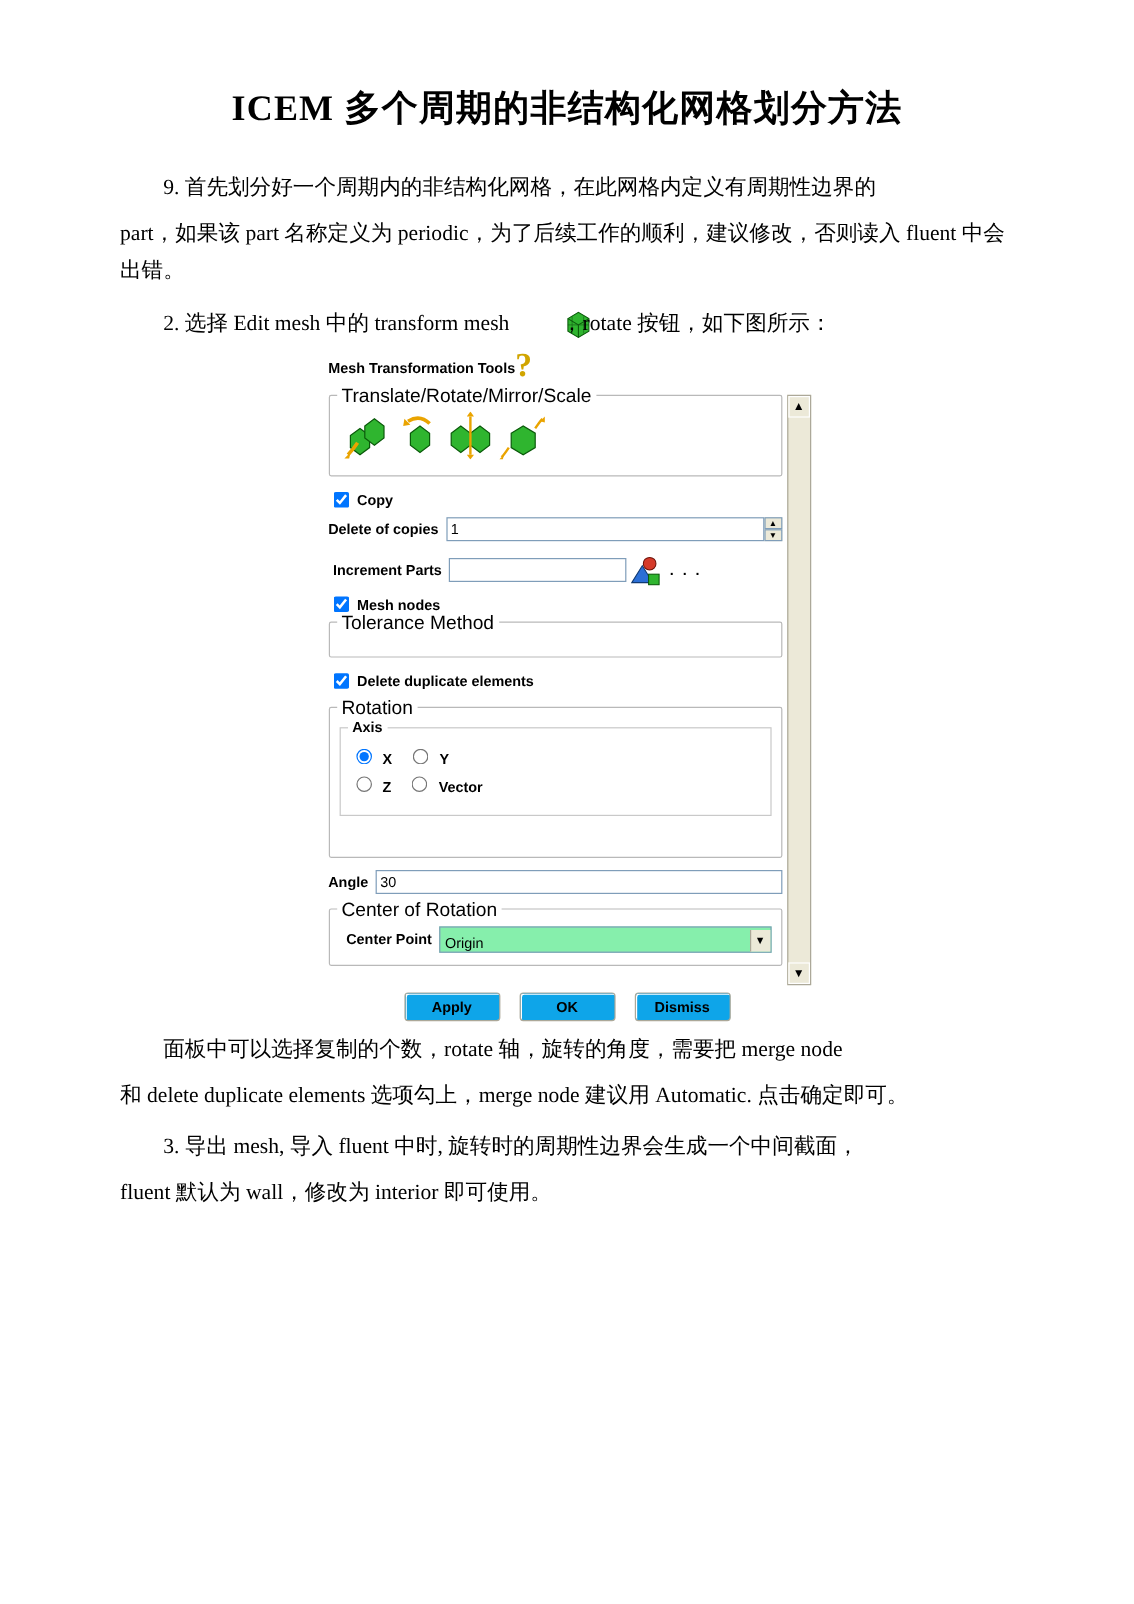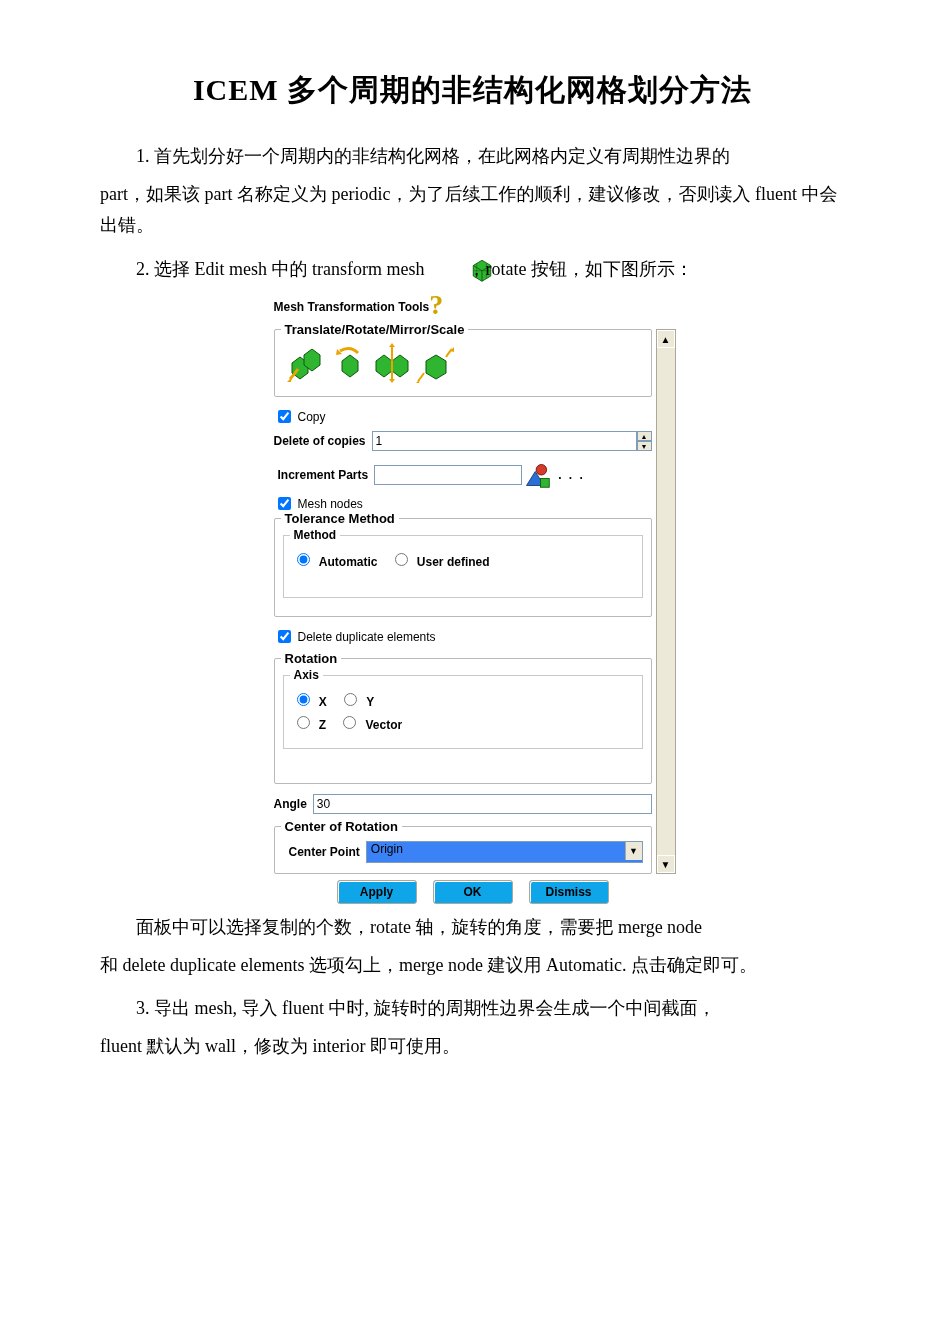--- a/index.html
+++ b/index.html
@@ -96,35 +96,35 @@
     margin: 0 0 10px 0;
     padding: 10px 8px 8px 8px;
     position: relative;
   }
   .group-title {
     position: absolute;
     top: -8px;
     left: 6px;
     background: #fff;
     padding: 0 4px;
-    font-weight: bold;
-    font-size: 13px;
+    font-weight: normal;
+    font-size: 16px;
   }
   .toolbar {
     display: flex;
     gap: 2px;
     padding: 2px 0 4px 0;
   }
   .tool-btn {
     width: 42px; height: 42px;
     display: flex; align-items: center; justify-content: center;
     background: #fff;
   }
   .row { display: flex; align-items: center; margin: 5px 0; }
-  .row label { font-weight: normal; margin-left: 4px; }
+  .row label { font-weight: bold; margin-left: 4px; }
   .chk { width: 13px; height: 13px; }
   .field-label { font-weight: bold; margin-right: 6px; }
   .text-input {
     border: 1px solid #7f9db9;
     height: 18px;
     padding: 0 3px;
     font-size: 12px;
     font-family: Arial, sans-serif;
     background: #fff;
   }
@@ -154,24 +154,24 @@
   .inner-group .inner-title {
     position: absolute; top: -8px; left: 6px;
     background: #fff; padding: 0 4px;
     font-weight: bold;
   }
   .radio-row { display: flex; gap: 12px; align-items: center; margin: 4px 0; }
   .radio-row label { font-weight: bold; margin-left: 3px; }
   .select {
     border: 1px solid #7f9db9;
     height: 20px;
-    background: #3b82f6;
+    background: #86efac;
     display: flex;
     justify-content: space-between;
-    align-items: flex-start;
+    align-items: flex-end;
     padding-left: 4px;
     font-size: 12px;
   }
   .select .dd {
     width: 16px; height: 18px;
     background: #ece9d8;
     border-left: 1px solid #aca899;
     display: flex; align-items:center; justify-content:center;
     font-size: 9px;
   }
@@ -202,21 +202,21 @@
     position: relative;
   }
   .dots { margin-left: 6px; font-weight: bold; letter-spacing: 2px; }
 </style>
 </head>
 <body>
 
 <div class="page">
   <div class="title">ICEM 多个周期的非结构化网格划分方法</div>
 
-  <p class="para">1. 首先划分好一个周期内的非结构化网格，在此网格内定义有周期性边界的</p>
+  <p class="para">9. 首先划分好一个周期内的非结构化网格，在此网格内定义有周期性边界的</p>
   <p class="para-cont">part，如果该 part 名称定义为 periodic，为了后续工作的顺利，建议修改，否则读入 fluent 中会出错。</p>
 
   <p class="para">
     <span>2. 选择 Edit mesh 中的 transform mesh</span>
     <span class="inline-icon cube-icon">
       <svg viewBox="0 0 32 32">
         <polygon points="6,12 16,6 26,12 26,24 16,30 6,24" fill="#2fb52f" stroke="#0a5a0a" stroke-width="1"></polygon>
         <polyline points="6,12 16,18 26,12" fill="none" stroke="#0a5a0a" stroke-width="1"></polyline>
         <line x1="16" y1="18" x2="16" y2="30" stroke="#0a5a0a" stroke-width="1"></line>
         <line x1="10" y1="10" x2="10" y2="26" stroke="#155c15" stroke-width="0.6"></line>
@@ -304,33 +304,20 @@
           <span class="dots">. . .</span>
         </div>
 
         <div class="row">
           <input type="checkbox" class="chk" checked="" style="">
           <label>Mesh nodes</label>
         </div>
 
         <div class="group" style="padding-bottom:18px;">
           <span class="group-title">Tolerance Method</span>
-          <div class="inner-group" style="padding-bottom:24px;">
-            <span class="inner-title">Method</span>
-            <div class="radio-row">
-              <span>
-                <input type="radio" name="method" checked="" style="">
-                <label>Automatic</label>
-              </span>
-              <span>
-                <input type="radio" name="method" style="">
-                <label>User defined</label>
-              </span>
-            </div>
-          </div>
         </div>
 
         <div class="row" style="margin-bottom:12px;">
           <input type="checkbox" class="chk" checked="" style="">
           <label>Delete duplicate elements</label>
         </div>
 
         <div class="group" style="padding-bottom:34px;">
           <span class="group-title">Rotation</span>
           <div class="inner-group" style="padding-bottom:12px;">
@@ -356,21 +343,21 @@
               </span>
             </div>
           </div>
         </div>
 
         <div class="row" style="margin:2px 0 12px 0;">
           <span class="field-label">Angle</span>
           <input class="text-input" style="flex: 1 1 0%;" value="30">
         </div>
 
-        <div class="group" style="margin-bottom:0;padding-left:14px;">
+        <div class="group" style="margin-bottom:16px;padding-left:14px;">
           <span class="group-title">Center of Rotation</span>
           <div class="row" style="margin:4px 0 2px 0;">
             <span class="field-label">Center Point</span>
             <div class="select" style="flex:1;">
               <span>Origin</span>
               <span class="dd">▼</span>
             </div>
           </div>
         </div>
 

